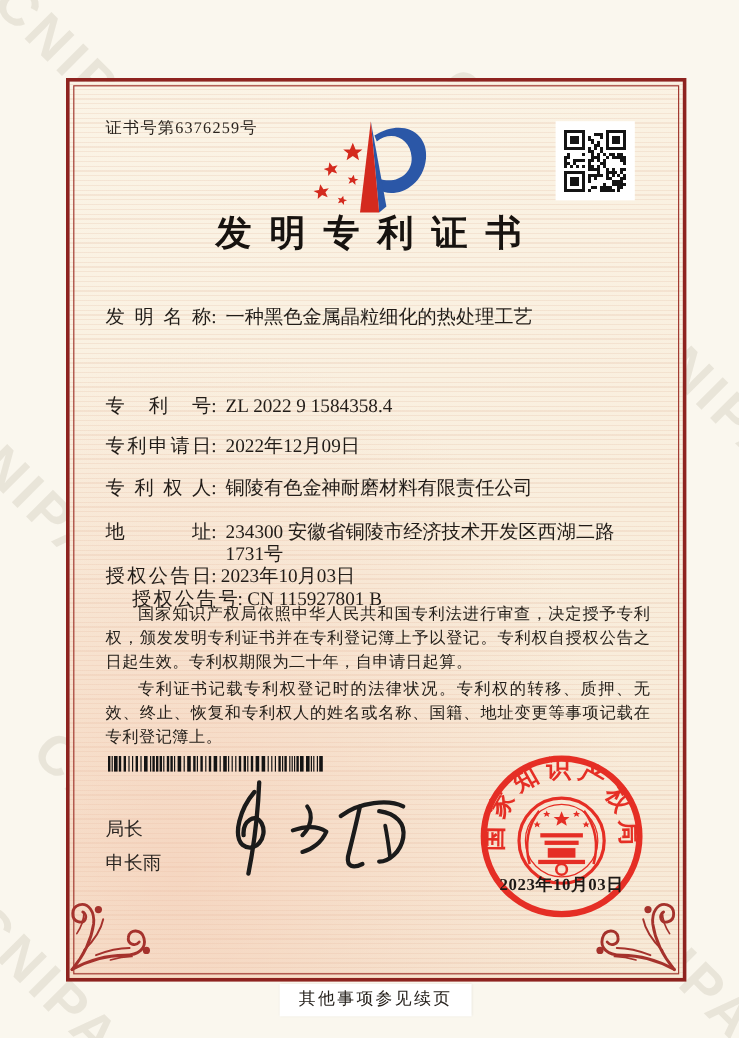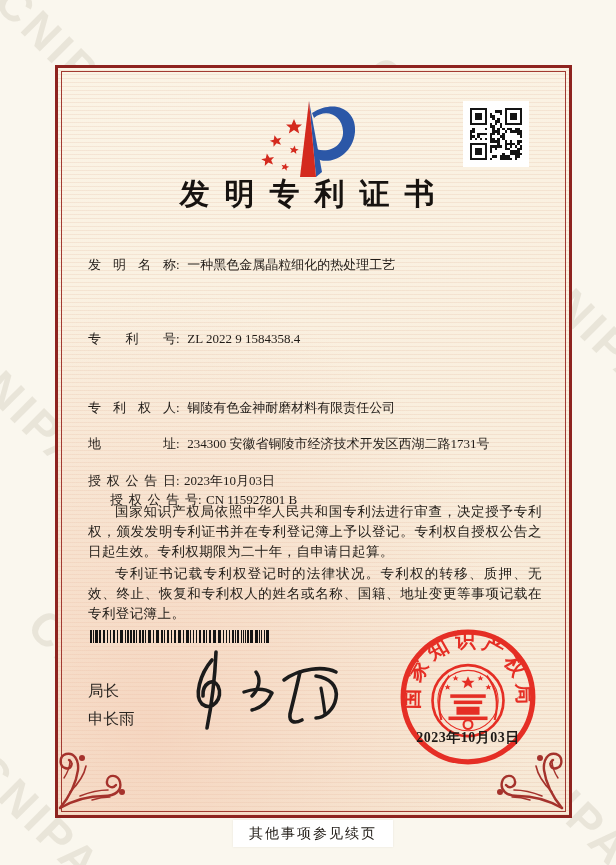--- a/index.html
+++ b/index.html
@@ -33,21 +33,21 @@
   .cert-no{position:absolute;left:88px;top:98px;font-size:13.5px;letter-spacing:1px;color:#2a241f;}
   .logo{position:absolute;left:256px;top:97px;width:102px;height:88px;}
   .qr-patch{position:absolute;left:463px;top:101px;width:66px;height:66px;background:#ffffff;}
   .qr-patch svg{position:absolute;left:7px;top:7px;}
   .title{
     position:absolute;left:55px;top:174px;width:511px;text-align:center;
     font-size:30px;font-weight:bold;letter-spacing:15px;padding-left:8px;
     box-sizing:border-box;color:#171310;
   }
   
-  .row{position:absolute;left:88px;width:456px;font-size:13px;line-height:19px;}
+  .row{position:absolute;left:88px;width:456px;font-size:16px;line-height:19px;}
   .flabel{display:inline-block;width:88px;text-align:justify;text-align-last:justify;vertical-align:top;color:#211c18;}
   .colon{display:inline-block;width:8px;vertical-align:top;}
   .fvalue{display:inline-block;width:352px;vertical-align:top;white-space:pre-line;color:#211c18;}
   .grant-pair{display:inline-block;vertical-align:top;}
   .grant-pair .fvalue{width:128px;}
   
   .paras{position:absolute;left:88px;top:502px;width:454px;font-size:13.5px;line-height:20px;
          text-align:justify;color:#25201b;letter-spacing:0.4px;}
   .paras p{margin:0 0 2px 0;text-indent:2em;}
   
@@ -91,20 +91,21 @@
     <div class="wm" style="left: 487px; top: 775px;">CNIPA</div>
     <div class="wm" style="left: -43px; top: 790px;">CNIPA</div>
   </div>
 
 <div class="frame">
   <div class="frame-inner"></div>
 </div>
 
 <div class="content">
 
+  <div class="cert-no">证书号第6376259号</div>
 
   <div class="logo">
     <svg width="102" height="88" viewBox="0 0 102 88">
       <path d="M56,16 C80,1 101,14 99,35 C97,57 77,67 64,63 C59,61 57,56 60,52 C75,57 88,47 87,34 C86,18 70,11 58,21 Z" fill="#2b57a7"></path>
       <polygon points="53,4 60,80 66,75" fill="#2b57a7"></polygon>
       <polygon points="53,4 44,80 60,80" fill="#d42a1e"></polygon>
       <g fill="#d42a1e">
         <path transform="translate(38,30) scale(8)" d="M0,-1 L0.294,-0.309 1,-0.309 0.476,0.118 0.647,0.809 0,0.382 -0.647,0.809 -0.476,0.118 -1,-0.309 -0.294,-0.309 Z"></path>
         <path transform="translate(20,44) scale(6) rotate(-15)" d="M0,-1 L0.294,-0.309 1,-0.309 0.476,0.118 0.647,0.809 0,0.382 -0.647,0.809 -0.476,0.118 -1,-0.309 -0.294,-0.309 Z"></path>
         <path transform="translate(38,53) scale(4.5) rotate(10)" d="M0,-1 L0.294,-0.309 1,-0.309 0.476,0.118 0.647,0.809 0,0.382 -0.647,0.809 -0.476,0.118 -1,-0.309 -0.294,-0.309 Z"></path>
@@ -249,20 +250,24 @@
   <div class="title">发明专利证书</div>
 
   <div class="row" style="top:255px">
     <span class="flabel">发明名称</span><span class="colon">:</span>
     <span class="fvalue">一种黑色金属晶粒细化的热处理工艺</span>
   </div>
   <div class="row" style="top:329px">
     <span class="flabel">专利号</span><span class="colon">:</span>
     <span class="fvalue">ZL 2022 9 1584358.4</span>
   </div>
+  <div class="row" style="top:363px">
+    <span class="flabel">专利申请日</span><span class="colon">:</span>
+    <span class="fvalue">2022年12月09日</span>
+  </div>
   <div class="row" style="top:398px">
     <span class="flabel">专利权人</span><span class="colon">:</span>
     <span class="fvalue">铜陵有色金神耐磨材料有限责任公司</span>
   </div>
   <div class="row" style="top:434px">
     <span class="flabel">地址</span><span class="colon">:</span>
     <span class="fvalue">234300 安徽省铜陵市经济技术开发区西湖二路1731号</span>
   </div>
   <div class="row" style="top:471px">
     <span class="grant-pair"><span class="flabel">授权公告日</span><span class="colon">:</span><span class="fvalue">2023年10月03日</span></span>

